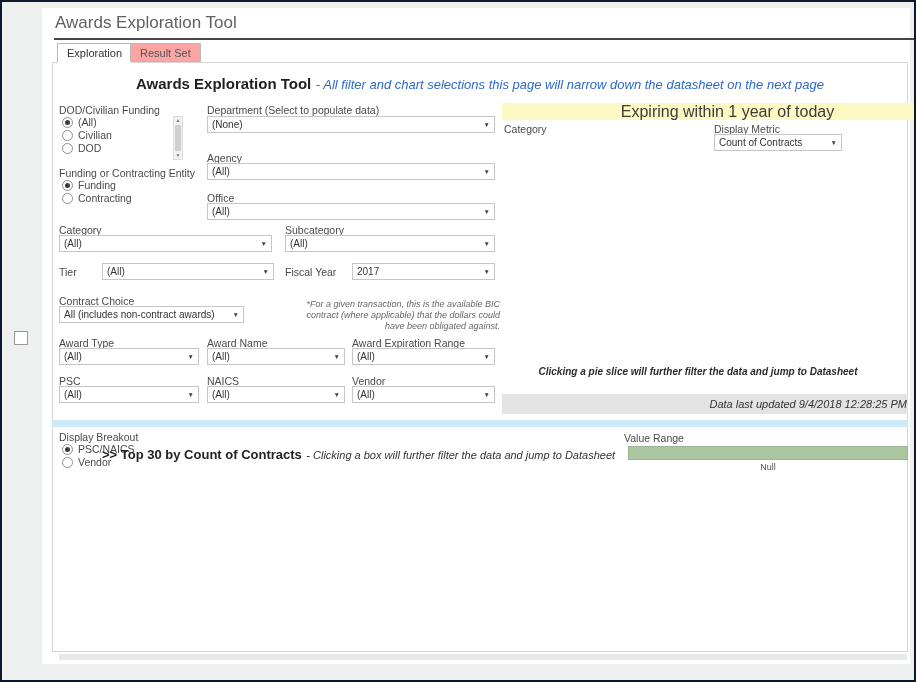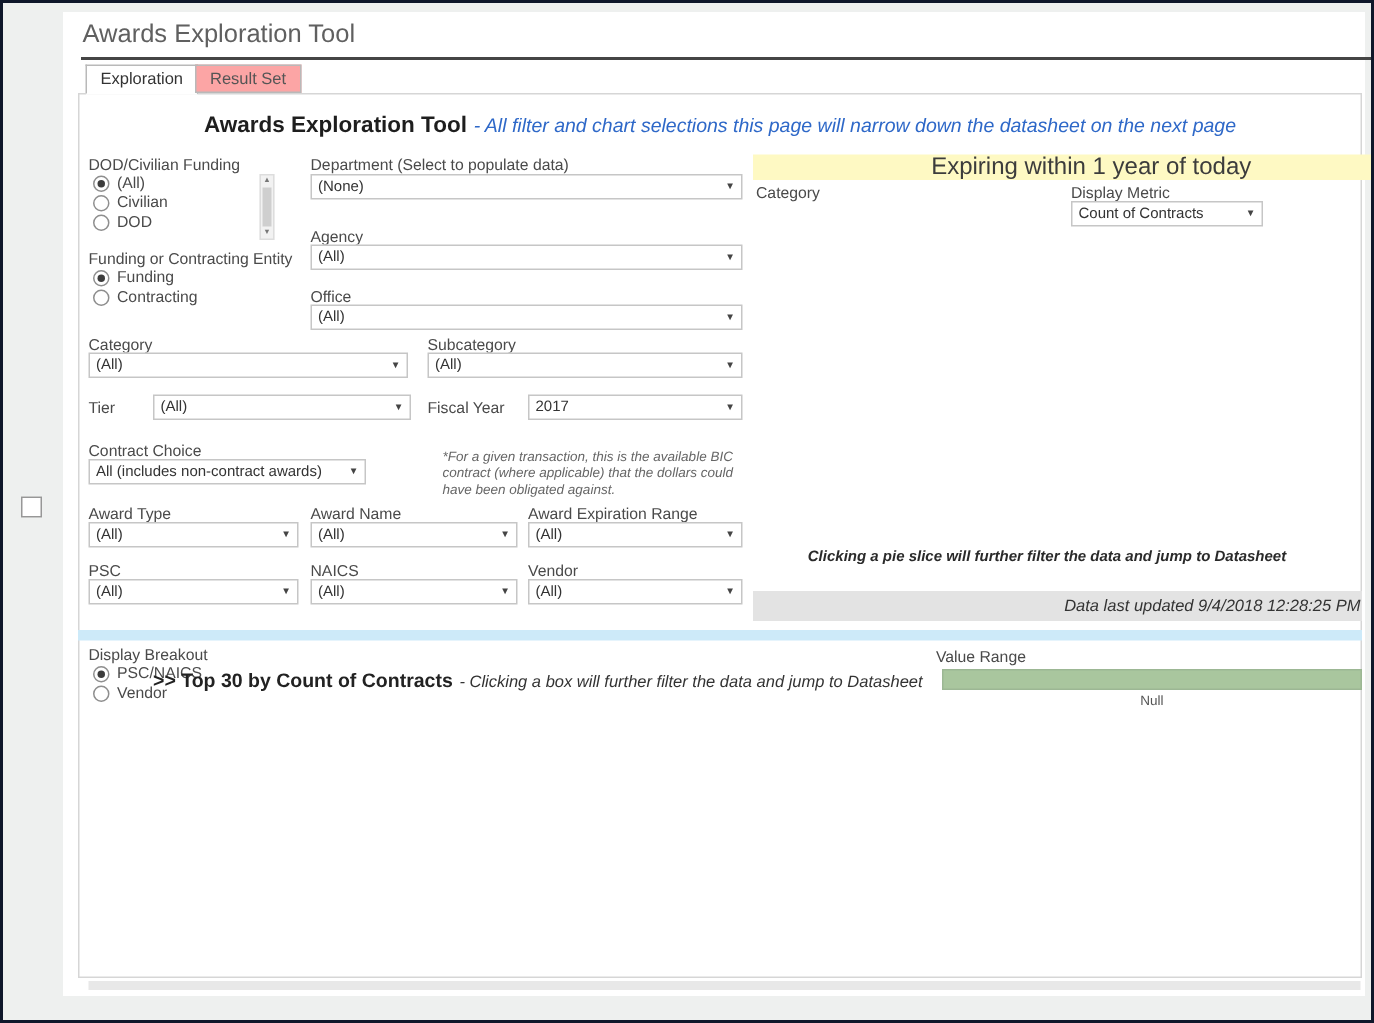--- a/index.html
+++ b/index.html
@@ -28,21 +28,21 @@
   .radio{width:11px;height:11px;border:1px solid #8e8e8e;border-radius:50%;background:#fff;
          box-sizing:border-box;position:relative;flex:none;}
   .radio.sel::after{content:"";position:absolute;left:2px;top:2px;right:2px;bottom:2px;
                     border-radius:50%;background:#3c3c3c;}
   .radio-lbl{font-size:10.5px;color:#4a4a4a;white-space:nowrap;}
   .vscroll{position:absolute;left:171px;top:114px;width:10px;height:44px;background:#f2f2f2;
            border:1px solid #ddd;box-sizing:border-box;display:flex;flex-direction:column;
            align-items:center;justify-content:space-between;z-index:2;}
   .scroll-arrow{font-size:5px;color:#777;line-height:7px;}
   .scroll-thumb{width:6px;flex:1;margin:1px 0;background:#cfcfcf;}
-  .note{position:absolute;font-size:9px;font-style:italic;color:#666;text-align:left;line-height:11px;z-index:2;}
+  .note{position:absolute;font-size:9px;font-style:italic;color:#666;text-align:right;line-height:11px;z-index:2;}
   .pie-header{position:absolute;left:500px;top:101px;width:451px;height:17px;background:#fef9c3;
               font-size:16px;color:#3c3c3c;display:flex;align-items:center;justify-content:center;z-index:2;}
   .hint{position:absolute;left:500px;top:364px;width:392px;font-size:10px;font-weight:bold;
         font-style:italic;color:#2a2a2a;text-align:center;z-index:2;}
   .updated{position:absolute;left:500px;top:392px;width:406px;height:20px;background:#e3e3e3;
            font-size:11px;font-style:italic;color:#333;display:flex;align-items:center;
            justify-content:flex-end;padding-right:1px;box-sizing:border-box;overflow:hidden;
            z-index:2;white-space:nowrap;}
   .divider{position:absolute;left:50px;top:418px;width:856px;height:7px;background:#cdeaf9;z-index:2;}
   .bottom-heading{position:absolute;left:100px;top:443px;z-index:2;white-space:nowrap;}

